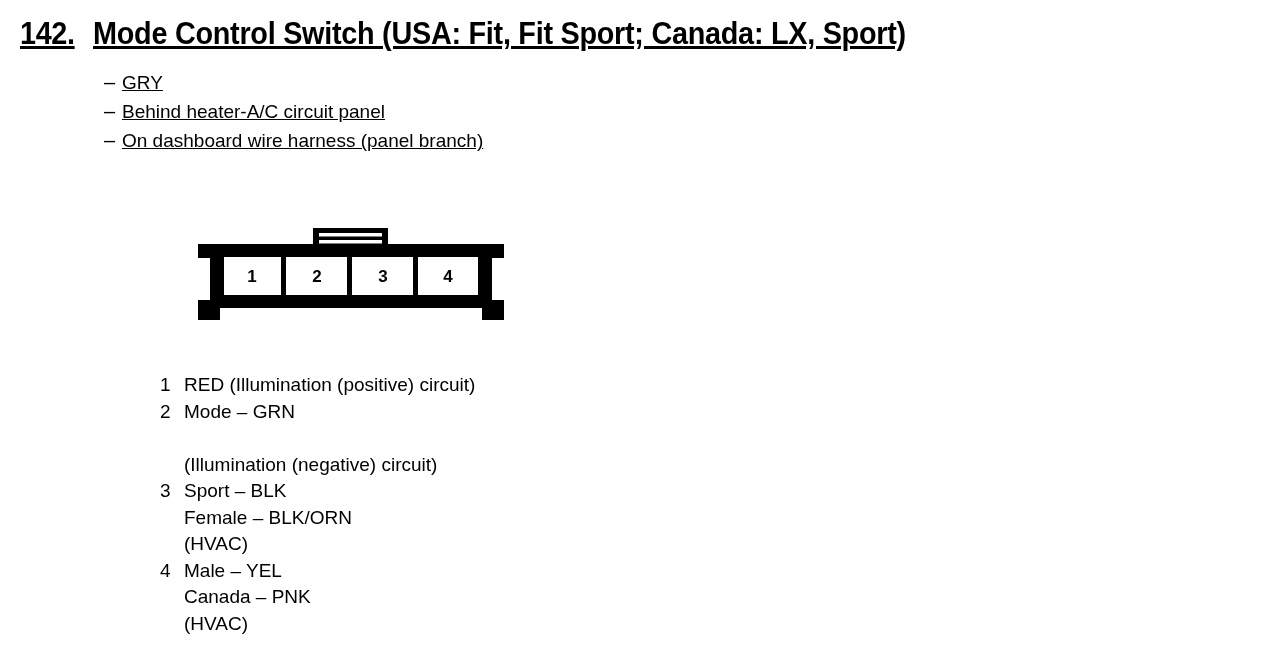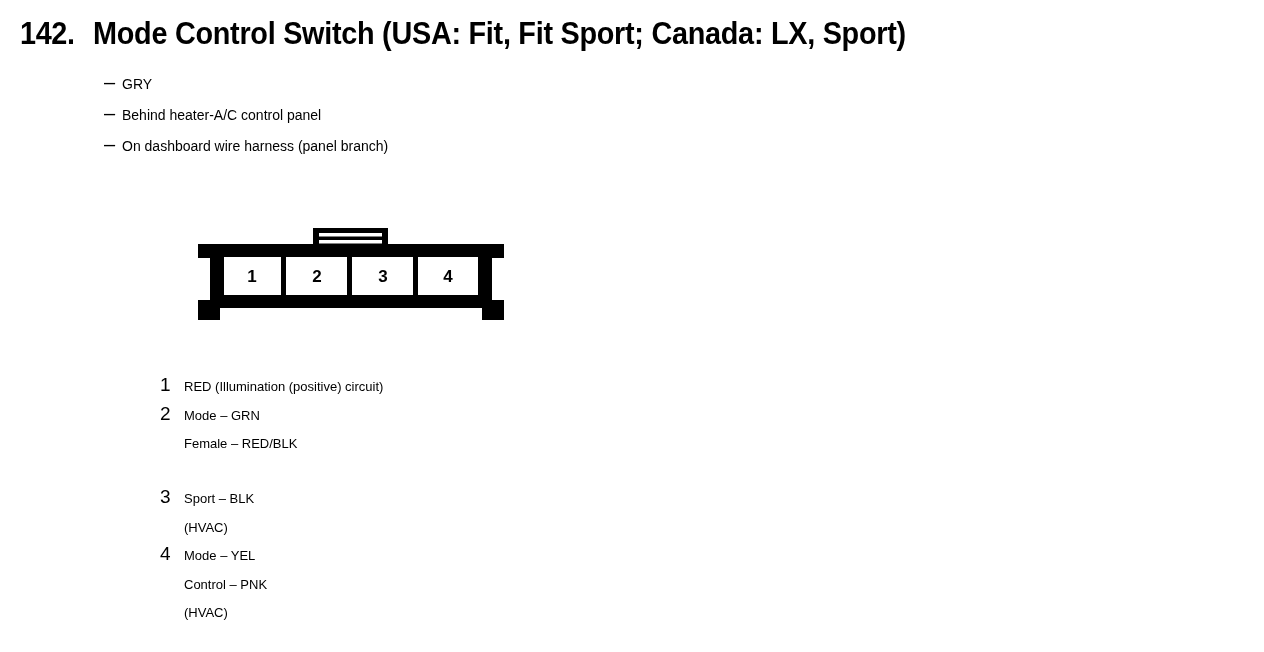--- a/index.html
+++ b/index.html
@@ -17,20 +17,21 @@
   }
 
   
   .title-row {
     position: absolute;
     left: 20px;
     top: 16px;
     display: flex;
     align-items: flex-start;
     white-space: nowrap;
+    text-decoration: underline;
   }
   .title-num {
     font-size: 31px;
     font-weight: bold;
     letter-spacing: -0.4px;
     transform: scaleX(0.93);
     transform-origin: left center;
   }
   .title-text {
     font-size: 31px;
@@ -53,21 +54,22 @@
     font-size: 20px;
     line-height: 29px;
     white-space: nowrap;
   }
   .note-dash {
     width: 18px;
     flex: 0 0 18px;
     font-size: 20px;
   }
   .note-text {
-    font-size: 14px;
+    font-size: 19px;
+    text-decoration: underline;
   }
 
   
   .connector {
     position: absolute;
     left: 196px;
     top: 224px;
     width: 310px;
     height: 110px;
   }
@@ -101,39 +103,39 @@
   .legend-num {
     width: 24px;
     flex: 0 0 24px;
     font-size: 19px;
     text-align: left;
   }
   .legend-num.blank {
     color: transparent;
   }
   .legend-text {
-    font-size: 13px;
+    font-size: 19px;
   }
 </style>
 </head>
 <body>
 
 <div class="title-row">
   <span class="title-num">142.</span>
   <span class="title-text">Mode Control Switch (USA: Fit, Fit Sport; Canada: LX, Sport)</span>
 </div>
 
 <div class="notes">
   <div class="note-line">
     <span class="note-dash">–</span>
     <span class="note-text">GRY</span>
   </div>
   <div class="note-line">
     <span class="note-dash">–</span>
-    <span class="note-text">Behind heater-A/C control panel</span>
+    <span class="note-text">Behind heater-A/C circuit panel</span>
   </div>
   <div class="note-line">
     <span class="note-dash">–</span>
     <span class="note-text">On dashboard wire harness (panel branch)</span>
   </div>
 </div>
 
 <div class="connector">
   <svg class="conn-svg" width="310" height="110" viewBox="0 0 310 110">
 
@@ -199,46 +201,50 @@
     </div>
   </div>
 
   <div class="legend-entry">
     <div class="legend-row">
       <span class="legend-num">2</span>
       <span class="legend-text">Mode – GRN</span>
     </div>
     <div class="legend-row">
       <span class="legend-num blank">&nbsp;</span>
-      <span class="legend-text">Female – RED/BLK</span>
-    </div>
-    <div class="legend-row">
-      <span class="legend-num blank">&nbsp;</span>
+    </div>
+    <div class="legend-row">
+      <span class="legend-num blank">&nbsp;</span>
+      <span class="legend-text">(Illumination (negative) circuit)</span>
     </div>
   </div>
 
   <div class="legend-entry">
     <div class="legend-row">
       <span class="legend-num">3</span>
       <span class="legend-text">Sport – BLK</span>
     </div>
     <div class="legend-row">
       <span class="legend-num blank">&nbsp;</span>
+      <span class="legend-text">Female – BLK/ORN</span>
+    </div>
+    <div class="legend-row">
+      <span class="legend-num blank">&nbsp;</span>
       <span class="legend-text">(HVAC)</span>
     </div>
   </div>
 
   <div class="legend-entry">
     <div class="legend-row">
       <span class="legend-num">4</span>
-      <span class="legend-text">Mode – YEL</span>
-    </div>
-    <div class="legend-row">
-      <span class="legend-num blank">&nbsp;</span>
-      <span class="legend-text">Control – PNK</span>
+      <span class="legend-text">Male – YEL</span>
+    </div>
+    <div class="legend-row">
+      <span class="legend-num blank">&nbsp;</span>
+      <span class="legend-text">Canada – PNK</span>
     </div>
     <div class="legend-row">
       <span class="legend-num blank">&nbsp;</span>
       <span class="legend-text">(HVAC)</span>
     </div>
   </div>
 
 </div>
 
 </body></html>

